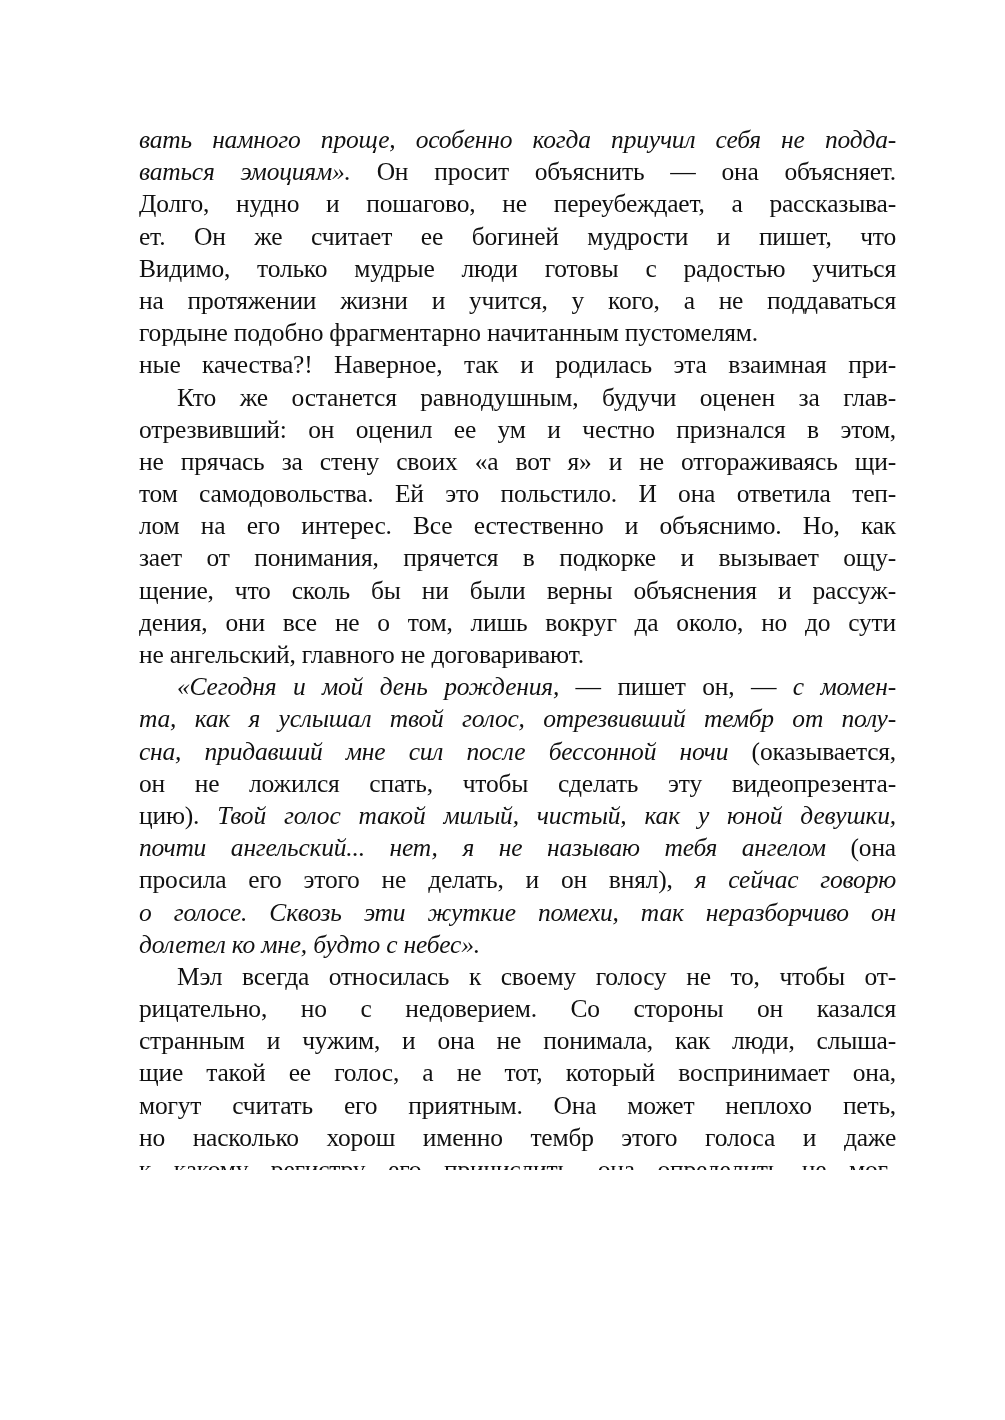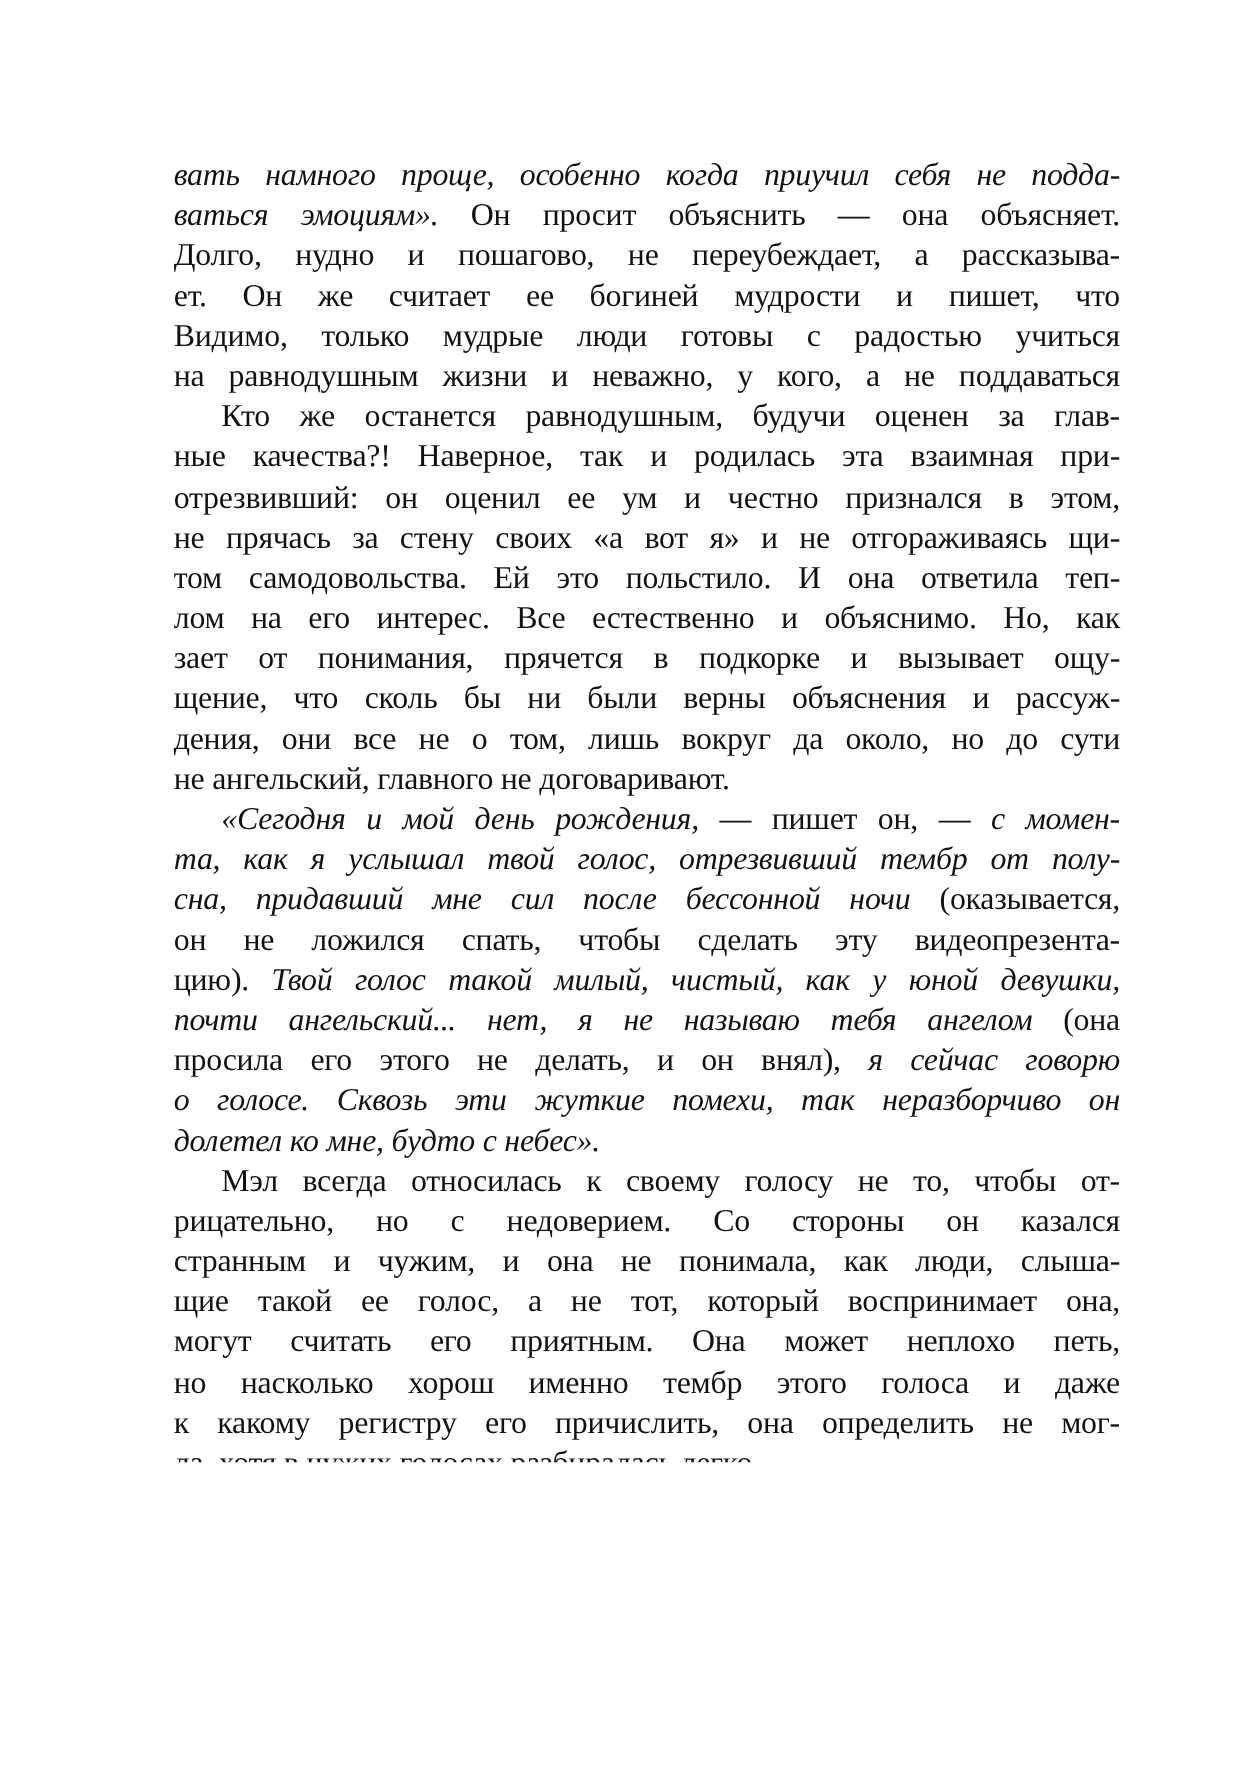--- a/index.html
+++ b/index.html
@@ -78,25 +78,26 @@
 <body>
 
 <div class="page">
   <div class="text-block">
       <div class="paragraph">
         <div class="line"><span class="seg-i">вать намного проще, особенно когда приучил себя не подда-</span></div>
         <div class="line"><span class="seg-i">ваться эмоциям».</span><span class="seg-r"> Он просит объяснить — она объясняет.</span></div>
         <div class="line"><span class="seg-r">Долго, нудно и пошагово, не переубеждает, а рассказыва-</span></div>
         <div class="line"><span class="seg-r">ет. Он же считает ее богиней мудрости и пишет, что</span></div>
         <div class="line"><span class="seg-r">Видимо, только мудрые люди готовы с радостью учиться</span></div>
-        <div class="line"><span class="seg-r">на равнодушным жизни и неважно, у кого, а не поддаваться</span></div>
+        <div class="line"><span class="seg-r">на протяжении жизни и учится, у кого, а не поддаваться</span></div>
+        <div class="line last"><span class="seg-r">гордыне подобно фрагментарно начитанным пустомелям.</span></div>
       </div>
       <div class="paragraph">
+        <div class="line"><span class="seg-r">ные качества?! Наверное, так и родилась эта взаимная при-</span></div>
         <div class="line indent"><span class="seg-r">Кто же останется равнодушным, будучи оценен за глав-</span></div>
-        <div class="line"><span class="seg-r">ные качества?! Наверное, так и родилась эта взаимная при-</span></div>
         <div class="line"><span class="seg-r">отрезвивший: он оценил ее ум и честно признался в этом,</span></div>
         <div class="line"><span class="seg-r">не прячась за стену своих «а вот я» и не отгораживаясь щи-</span></div>
         <div class="line"><span class="seg-r">том самодовольства. Ей это польстило. И она ответила теп-</span></div>
         <div class="line"><span class="seg-r">лом на его интерес. Все естественно и объяснимо. Но, как</span></div>
         <div class="line"><span class="seg-r">зает от понимания, прячется в подкорке и вызывает ощу-</span></div>
         <div class="line"><span class="seg-r">щение, что сколь бы ни были верны объяснения и рассуж-</span></div>
         <div class="line"><span class="seg-r">дения, они все не о том, лишь вокруг да около, но до сути</span></div>
         <div class="line last"><span class="seg-r">не ангельский, главного не договаривают.</span></div>
       </div>
       <div class="paragraph">

